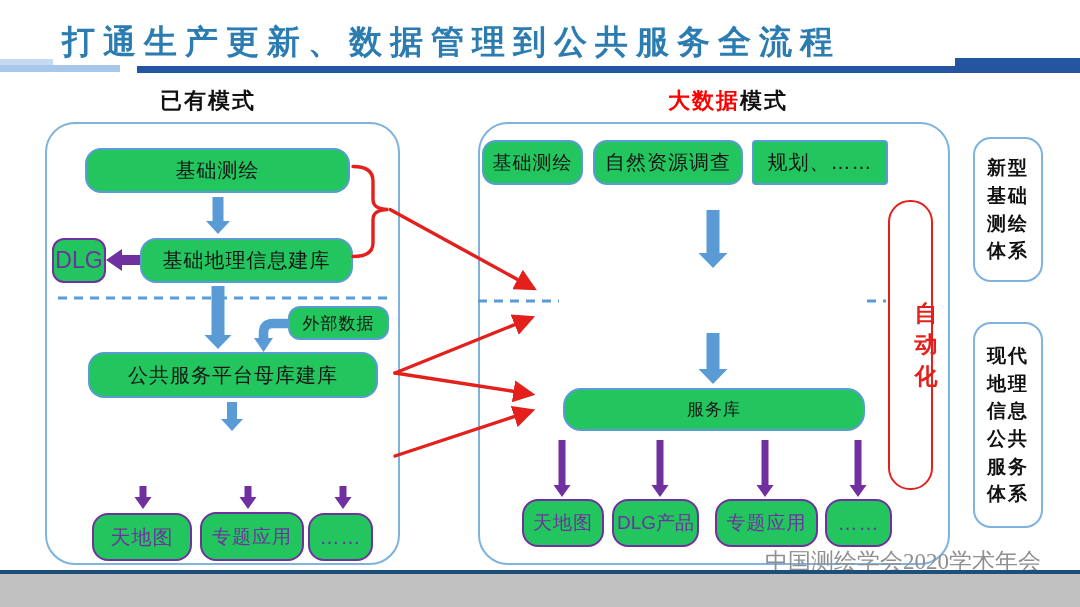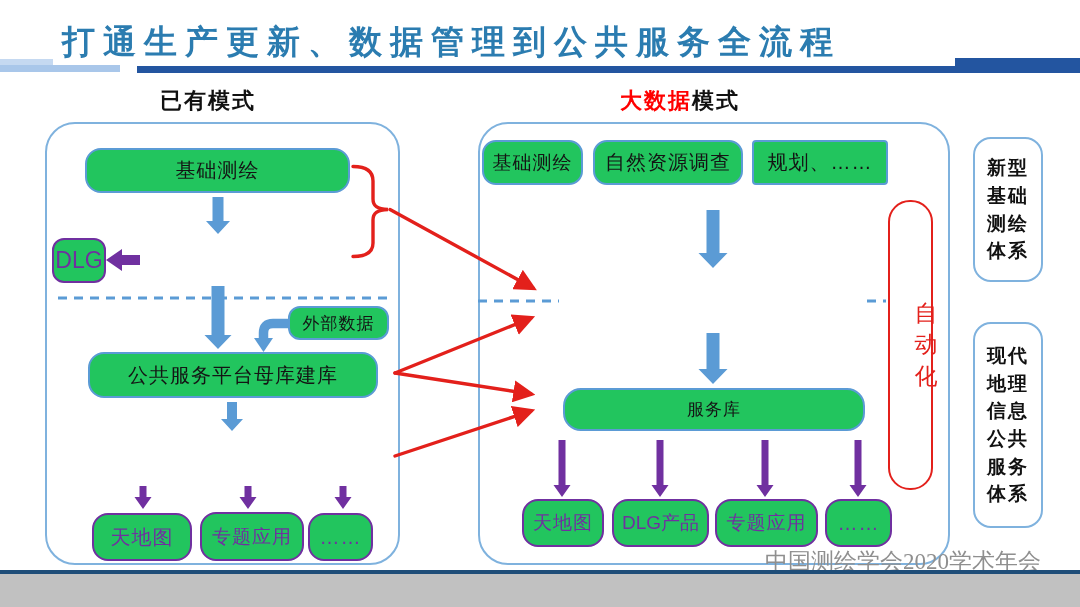--- a/index.html
+++ b/index.html
@@ -15,58 +15,59 @@
   .box{position:absolute;box-sizing:border-box;background:#22c55e;border:2.5px solid var(--box-border,#5B9BD5);
        border-radius:16px;display:flex;align-items:center;justify-content:center;
        font-size:20px;color:#141414;white-space:nowrap;letter-spacing:1px;}
   .pbox{border-color:var(--purple,#7030A0);color:var(--purple,#7030A0);}
   .vbox{position:absolute;box-sizing:border-box;background:#fff;border:2.5px solid var(--panel-border,#7FB2DE);
         border-radius:18px;display:flex;align-items:center;justify-content:center;
         font-size:19px;font-weight:600;color:#111;text-align:center;line-height:1.45;}
   .vbox span{display:inline-block;width:42px;word-break:break-all;letter-spacing:2px;}
   .autobox{position:absolute;box-sizing:border-box;border:2.5px solid var(--red,#E3201B);border-radius:22px;
            background:transparent;display:flex;align-items:center;justify-content:center;}
-  .autobox span{display:inline-block;width:25px;word-break:break-all;font-size:23px;font-weight:400;
+  .autobox span{display:inline-block;width:25px;word-break:break-all;font-size:23px;font-weight:700;
                 line-height:1.35;color:var(--red,#E3201B);text-align:center;margin-left:31px;}
   .watermark{position:absolute;font-family:"Liberation Serif","DejaVu Serif",serif;
              font-size:23px;color:var(--watermark-gray,#8F8F8F);white-space:nowrap;}
   .overlay{position:absolute;left:0;top:0;pointer-events:none;}
 </style>
 </head>
 <body>
 
 <div class="stage">
 
   <div class="title">打通生产更新、数据管理到公共服务全流程</div>
   <div class="bar" style="left:0;top:59px;width:53px;height:6px;background:var(--bar-light2,#C5D9F1);"></div>
   <div class="bar" style="left:0;top:65px;width:120px;height:7px;background:var(--bar-light,#A9C7EA);"></div>
   <div class="bar" style="left:137px;top:66px;width:943px;height:7px;background:var(--bar-dark,#2355A0);"></div>
   <div class="bar" style="left:955px;top:58px;width:125px;height:8px;background:var(--bar-dark,#2355A0);"></div>
 
   <div class="h-label" style="left:160px;top:86px;">已有模式</div>
-  <div class="h-label" style="left:620px;top:86px;font-family:Liberation Serif, serif;">
+  <div class="h-label" style="left:668px;top:86px;font-family:Liberation Serif, serif;">
     <span class="red-txt">大数据</span><span>模式</span>
   </div>
 
   <div class="panel" style="left:45px;top:122px;width:355px;height:443px;"></div>
   <div class="box" style="left:85px;top:148px;width:265px;height:45px;">基础测绘</div>
+  <div class="box" style="left:140px;top:238px;width:213px;height:45px;">基础地理信息建库</div>
   <div class="box pbox" style="left:52px;top:238px;width:54px;height:45px;border-radius:12px;font-size:23px;letter-spacing:0;">DLG</div>
   <div class="box" style="left:288px;top:306px;width:101px;height:34px;border-radius:12px;font-size:17px;">外部数据</div>
   <div class="box" style="left:88px;top:352px;width:290px;height:46px;">公共服务平台母库建库</div>
   <div class="box pbox" style="left:92px;top:513px;width:100px;height:48px;">天地图</div>
   <div class="box pbox" style="left:200px;top:512px;width:104px;height:49px;font-size:19px;">专题应用</div>
   <div class="box pbox" style="left:308px;top:513px;width:65px;height:48px;">……</div>
 
   <div class="panel" style="left:478px;top:122px;width:472px;height:443px;"></div>
   <div class="box" style="left:482px;top:140px;width:101px;height:45px;border-radius:14px;font-size:19px;">基础测绘</div>
   <div class="box" style="left:593px;top:140px;width:150px;height:45px;border-radius:14px;">自然资源调查</div>
   <div class="box" style="left:752px;top:140px;width:136px;height:45px;border-radius:4px;">规划、……</div>
   <div class="box" style="left:563px;top:388px;width:302px;height:43px;border-radius:18px;font-size:17px;">服务库</div>
   <div class="box pbox" style="left:522px;top:499px;width:82px;height:48px;font-size:19px;">天地图</div>
-  <div class="box pbox" style="left:612px;top:499px;width:97px;height:48px;font-size:19px;letter-spacing:0;">DLG产品</div>
+  <div class="box pbox" style="left:612px;top:499px;width:87px;height:48px;font-size:19px;letter-spacing:0;">DLG产品</div>
   <div class="box pbox" style="left:715px;top:499px;width:103px;height:48px;font-size:19px;">专题应用</div>
   <div class="box pbox" style="left:825px;top:499px;width:67px;height:48px;">……</div>
   <div class="autobox" style="left:888px;top:200px;width:45px;height:290px;">
     <span>自动化</span>
   </div>
 
   <div class="vbox" style="left:973px;top:137px;width:70px;height:145px;">
     <span>新型基础测绘体系</span>
   </div>
   <div class="vbox" style="left:973px;top:322px;width:70px;height:206px;">

